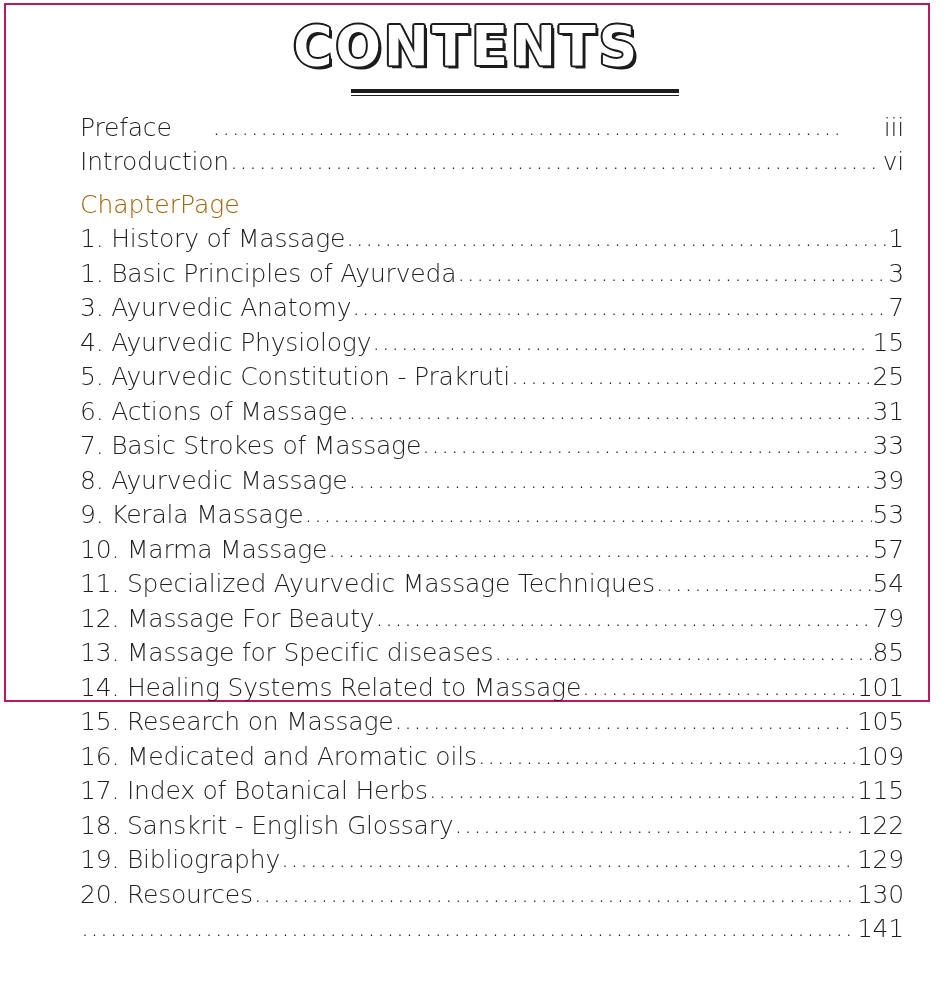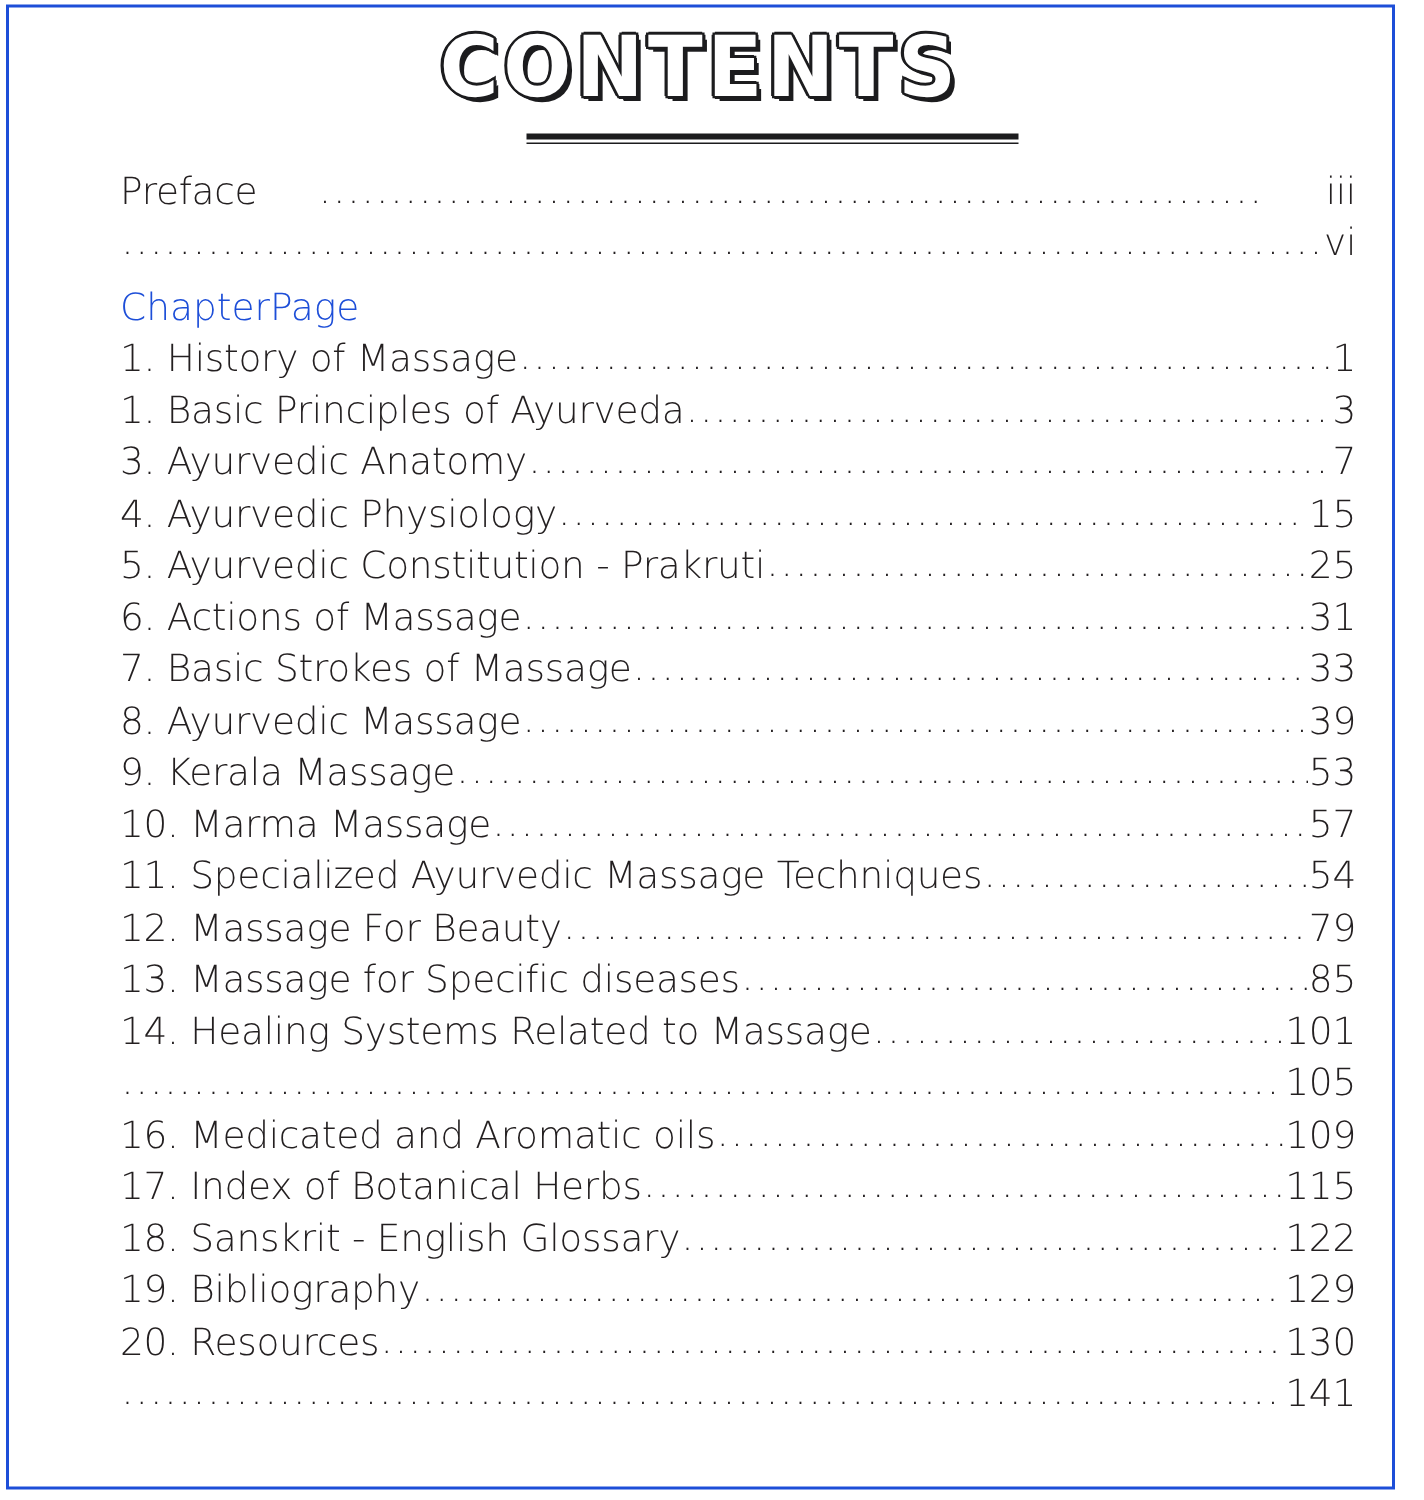--- a/index.html
+++ b/index.html
@@ -13,22 +13,22 @@
     font-family: "DejaVu Sans", sans-serif;
     overflow: hidden;
   }
 
   
   .page {
     position: absolute;
     left: 4px;
     top: 3px;
     width: 926px;
-    height: 990px;
-    border: 2px solid #1d4ed8;
+    height: 699px;
+    border: 2px solid #be185d;
     background: #ffffff;
     box-sizing: border-box;
   }
 
   
   .title-block {
     position: absolute;
     left: 0;
     top: 12px;
     width: 100%;
@@ -112,21 +112,21 @@
   
   .front .entry { margin-bottom: 4px; }
   .front { margin-bottom: 6px; }
   .front .entry:first-child { margin-bottom: 5px; gap: 40px; }
 
   
   .chapter-head {
     font-family: "DejaVu Sans", sans-serif;
     font-size: 25px;
     font-weight: 300;
-    color: #1d4ed8;
+    color: #a16207;
     margin-top: 14px;
     margin-bottom: 5px;
     white-space: pre;
   }
 
   .chapters .entry {
     margin-bottom: 5.5px;
   }
 </style>
 </head>
@@ -145,20 +145,21 @@
 
   <div class="toc-body">
 
     <div class="front">
         <div class="entry">
           <span class="label">Preface</span>
           <span class="leader">....................................................................................................</span>
           <span class="pageno">iii</span>
         </div>
         <div class="entry">
+          <span class="label">Introduction</span>
           <span class="leader">....................................................................................................</span>
           <span class="pageno">vi</span>
         </div>
       </div>
 
     <div class="chapter-head">ChapterPage</div>
 
     <div class="chapters">
         <div class="entry">
           <span class="label">1. History of Massage</span>
@@ -224,20 +225,21 @@
           <span class="label">13. Massage for Specific diseases</span>
           <span class="leader">....................................................................................................</span>
           <span class="pageno">85</span>
         </div>
         <div class="entry">
           <span class="label">14. Healing Systems Related to Massage</span>
           <span class="leader">....................................................................................................</span>
           <span class="pageno">101</span>
         </div>
         <div class="entry">
+          <span class="label">15. Research on Massage</span>
           <span class="leader">....................................................................................................</span>
           <span class="pageno">105</span>
         </div>
         <div class="entry">
           <span class="label">16. Medicated and Aromatic oils</span>
           <span class="leader">....................................................................................................</span>
           <span class="pageno">109</span>
         </div>
         <div class="entry">
           <span class="label">17. Index of Botanical Herbs</span>

